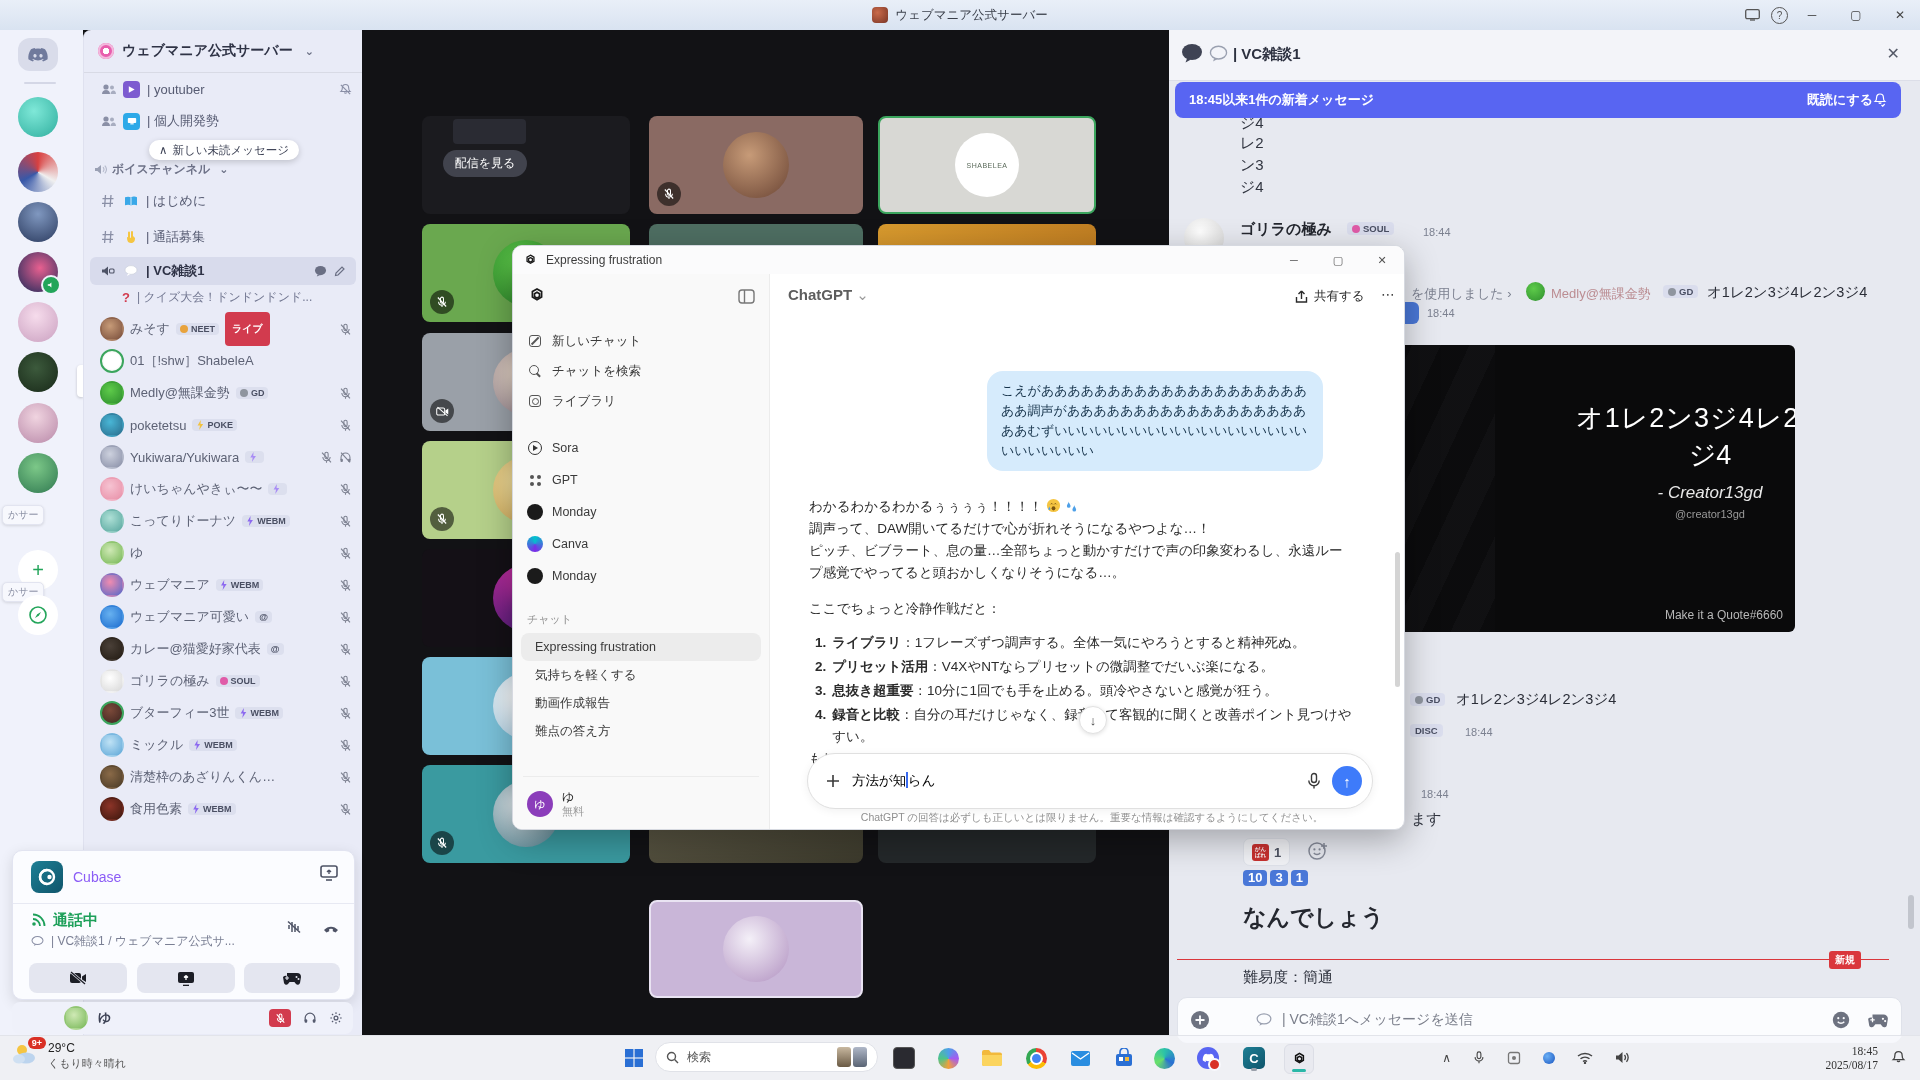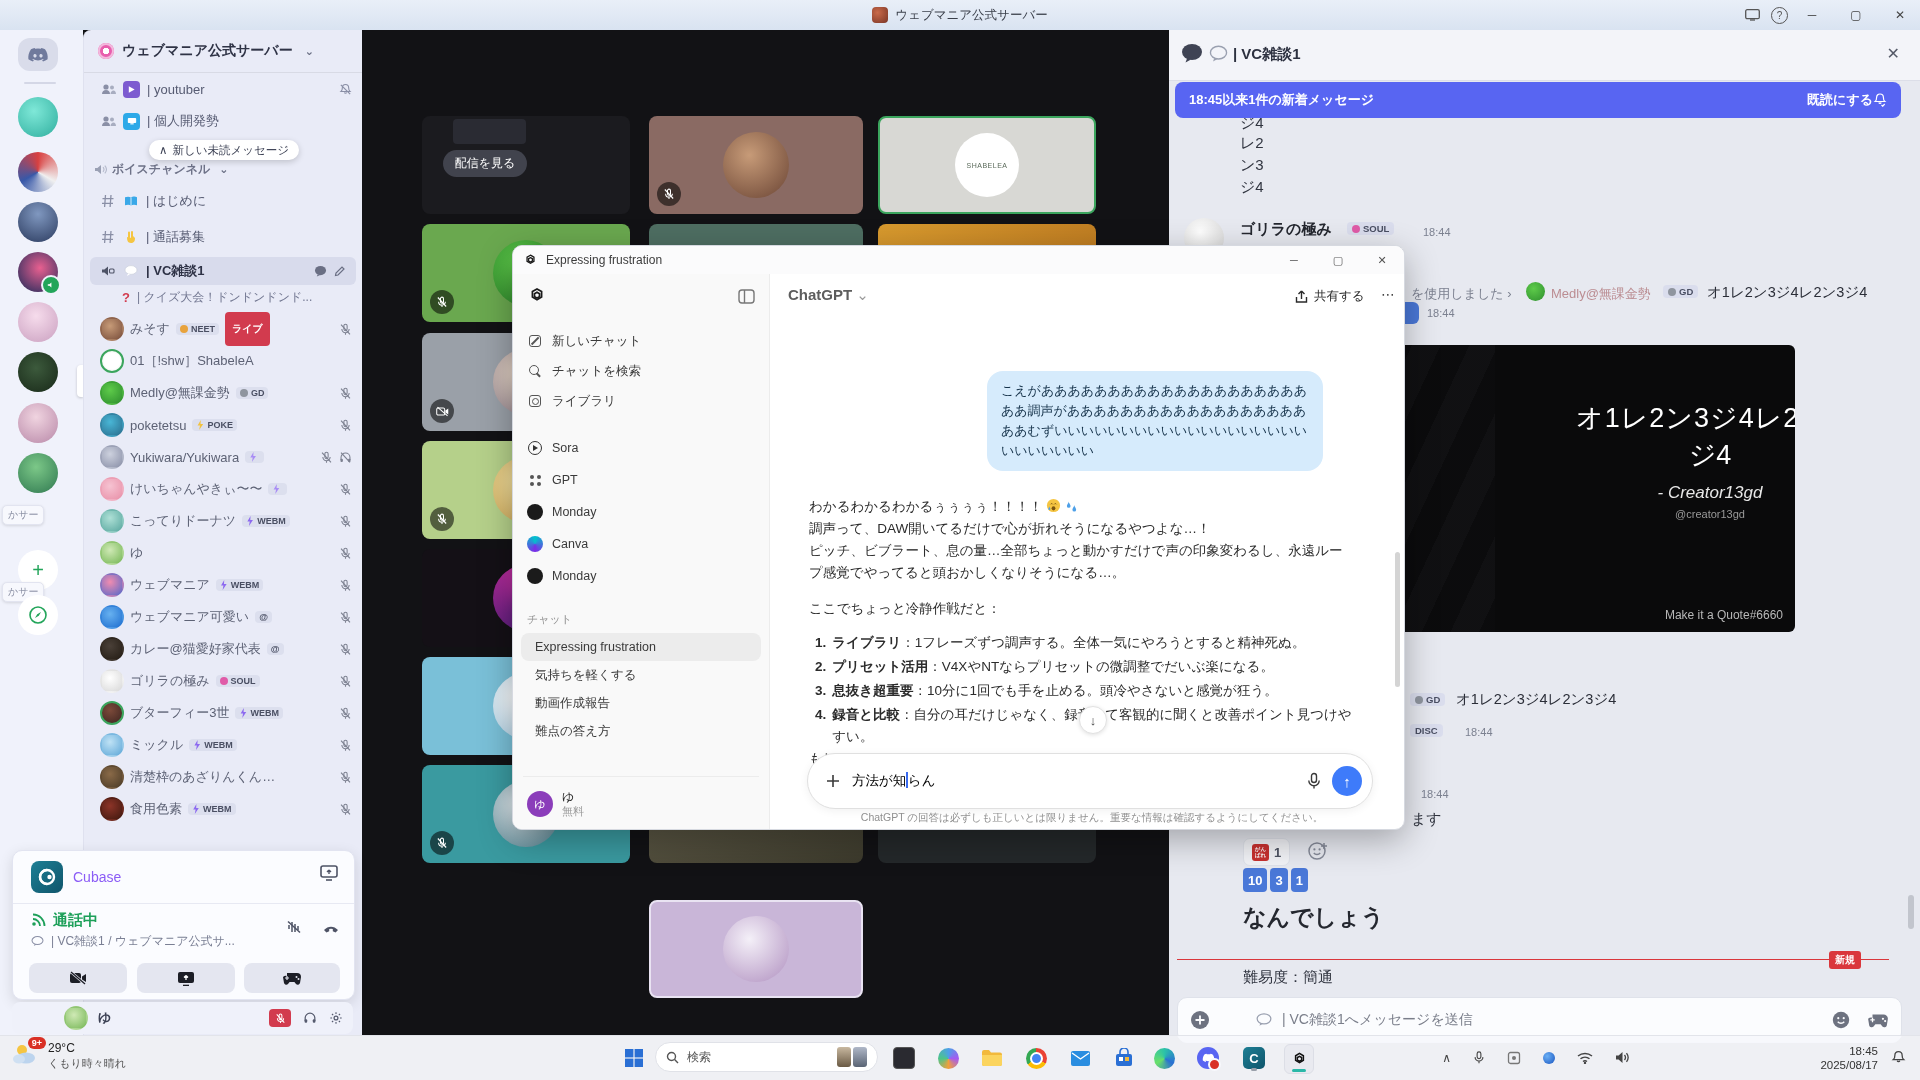--- a/index.html
+++ b/index.html
@@ -92,21 +92,21 @@
   .p-head{position:absolute;left:0;top:0;width:751px;height:50px;background:#f3f4f9;border-bottom:1px solid #dcdee8;}
   .p-banner{position:absolute;left:6px;top:52px;width:726px;height:36px;background:#5865f2;border-radius:8px;
     color:#fff;font-size:13px;font-weight:bold;display:flex;align-items:center;padding:0 14px;box-sizing:border-box;z-index:3;}
   .p-line{position:absolute;left:71px;color:#313540;font-size:15px;}
   .p-time{color:#7c8190;font-size:11px;}
   .p-badge{display:inline-flex;align-items:center;gap:3px;background:#dadded;border-radius:4px;
     padding:1px 5px;font-size:9.5px;font-weight:bold;color:#4a4f63;vertical-align:middle;}
   .quote{position:absolute;left:71px;top:315px;width:555px;height:287px;background:#0a0a0b;border-radius:6px;overflow:hidden;}
   .quote-pattern{position:absolute;left:0;top:0;width:46%;height:100%;opacity:.5;
     background:repeating-linear-gradient(115deg,#17171a 0 26px,#0d0d0f 26px 52px);}
-  .nblk{display:inline-flex;align-items:center;justify-content:center;height:24px;border-radius:4px;
+  .nblk{display:inline-flex;align-items:center;justify-content:center;height:16px;border-radius:4px;
     background:#4a78d8;color:#fff;font-weight:bold;font-size:13px;padding:0 5px;margin-right:3px;}
   .react{position:absolute;left:74px;top:808px;height:26px;border-radius:7px;background:#f2f3f7;border:1px solid #dfe2ea;
     display:flex;align-items:center;gap:5px;padding:0 8px;font-size:13px;color:#4e5362;font-weight:bold;}
   .ganbare{width:17px;height:17px;border-radius:3px;background:#c8312f;color:#fff;font-size:5.5px;line-height:6px;
     display:flex;align-items:center;justify-content:center;text-align:center;font-weight:bold;overflow:hidden;}
   .newpill{position:absolute;right:28px;top:-8px;background:#da373c;color:#fff;font-size:10px;font-weight:bold;
     border-radius:3px;padding:2px 6px;}
   .p-input{position:absolute;left:8px;top:967px;width:725px;height:46px;background:#fbfcfe;border:1px solid #dfe2ea;
     border-radius:10px;display:flex;align-items:center;gap:10px;padding:0 12px;box-sizing:border-box;color:#7a7e8a;font-size:14px;}
   .p-scroll{position:absolute;right:6px;top:865px;width:6px;height:34px;border-radius:3px;background:#c2c5cd;}
@@ -1199,21 +1199,21 @@
       <span style="width:12px;height:12px;border-radius:50%;background:radial-gradient(circle at 35% 35%,#6ab0f5,#1a55c0);"></span>
       <svg width="16" height="12" viewBox="0 0 16 12">
           <path d="M1 4a11 11 0 0 1 14 0M3.5 6.8a7 7 0 0 1 9 0M6 9.5a3.4 3.4 0 0 1 4 0" fill="none" stroke="#444" stroke-width="1.5"></path>
           <circle cx="8" cy="11" r="1.2" fill="#444"></circle>
         </svg>
       <svg width="15" height="13" viewBox="0 0 15 13">
           <path d="M1 4.5v4h2.6L7.5 12V1L3.6 4.5H1Z" fill="#444"></path>
           <path d="M9.5 4a4 4 0 0 1 0 5M11.5 2.2a7 7 0 0 1 0 8.6" fill="none" stroke="#444" stroke-width="1.3"></path>
         </svg>
     </div>
-    <div class="abs traytxt" style="right:42px;top:8px;">
+    <div class="abs traytxt" style="right:42px;top:8px;font-family:Liberation Serif, serif;">
       <span>18:45</span><br>
       <span>2025/08/17</span>
     </div>
     <div class="abs" style="right:14px;top:14px;">
       <svg width="15" height="16" viewBox="0 0 14 14">
           <path d="M7 1c2 0 3.4 1.5 3.4 3.6 0 2.4.8 3.4 1.4 3.9H2.2c.6-.5 1.4-1.5 1.4-3.9C3.6 2.5 5 1 7 1Zm-1.2 8.6a1.3 1.3 0 0 0 2.4 0" fill="none" stroke="#444" stroke-width="1.2"></path>
         </svg>
     </div>
   </div>
 

